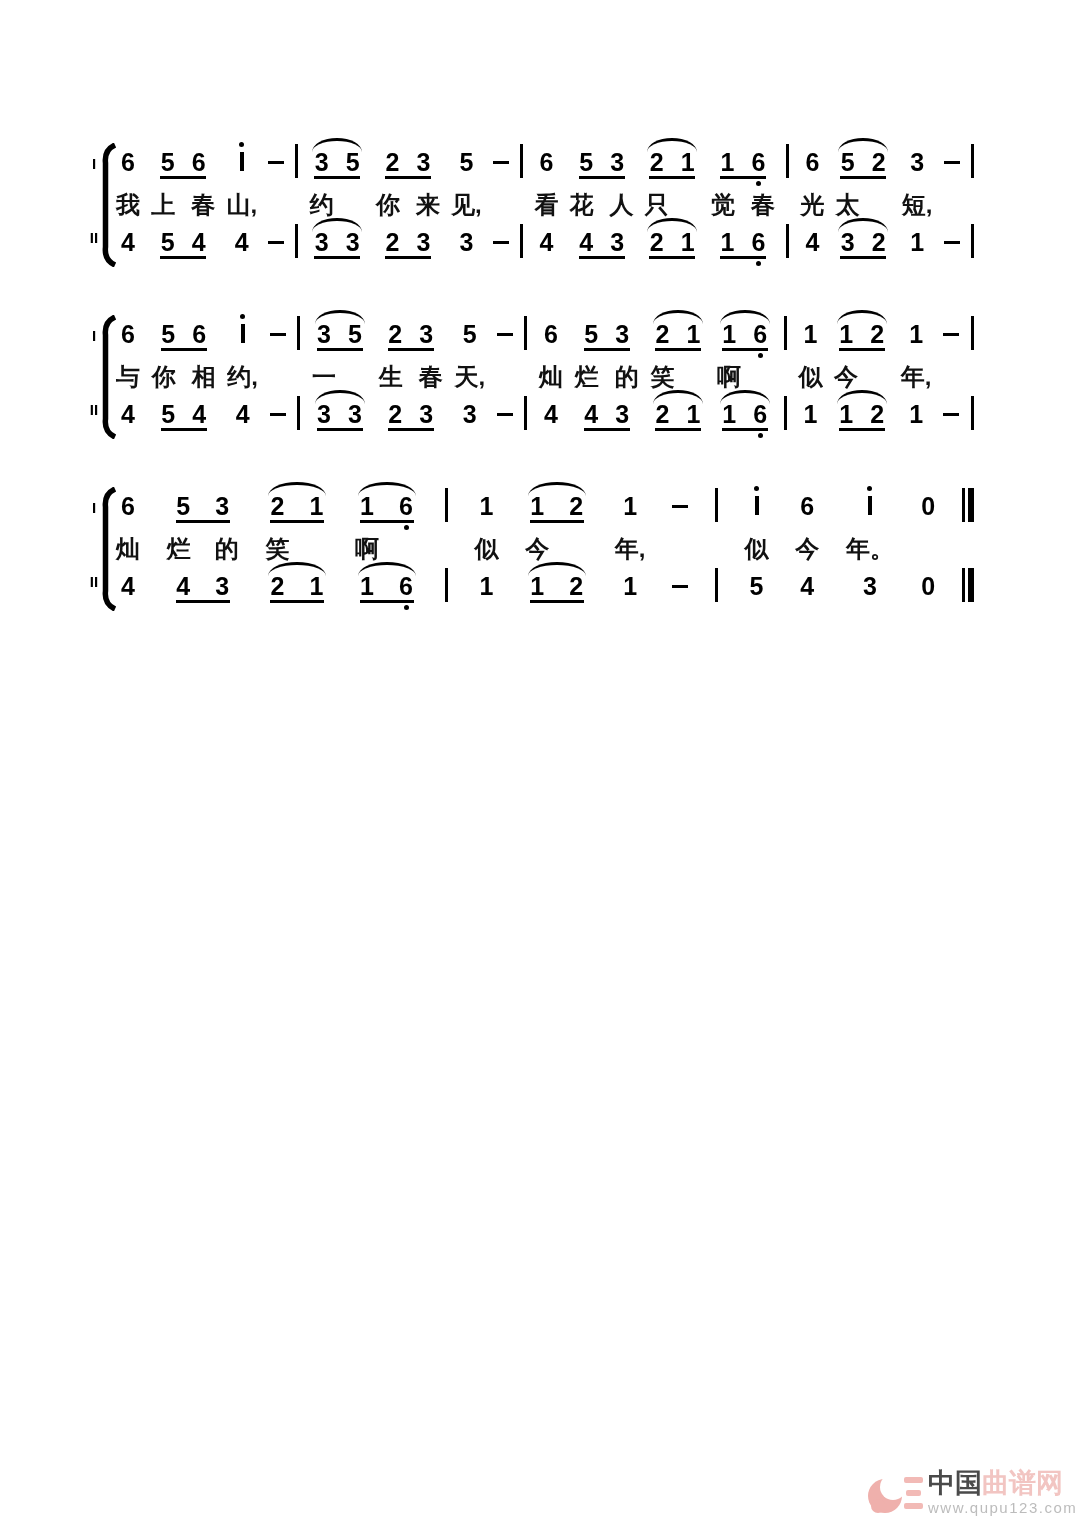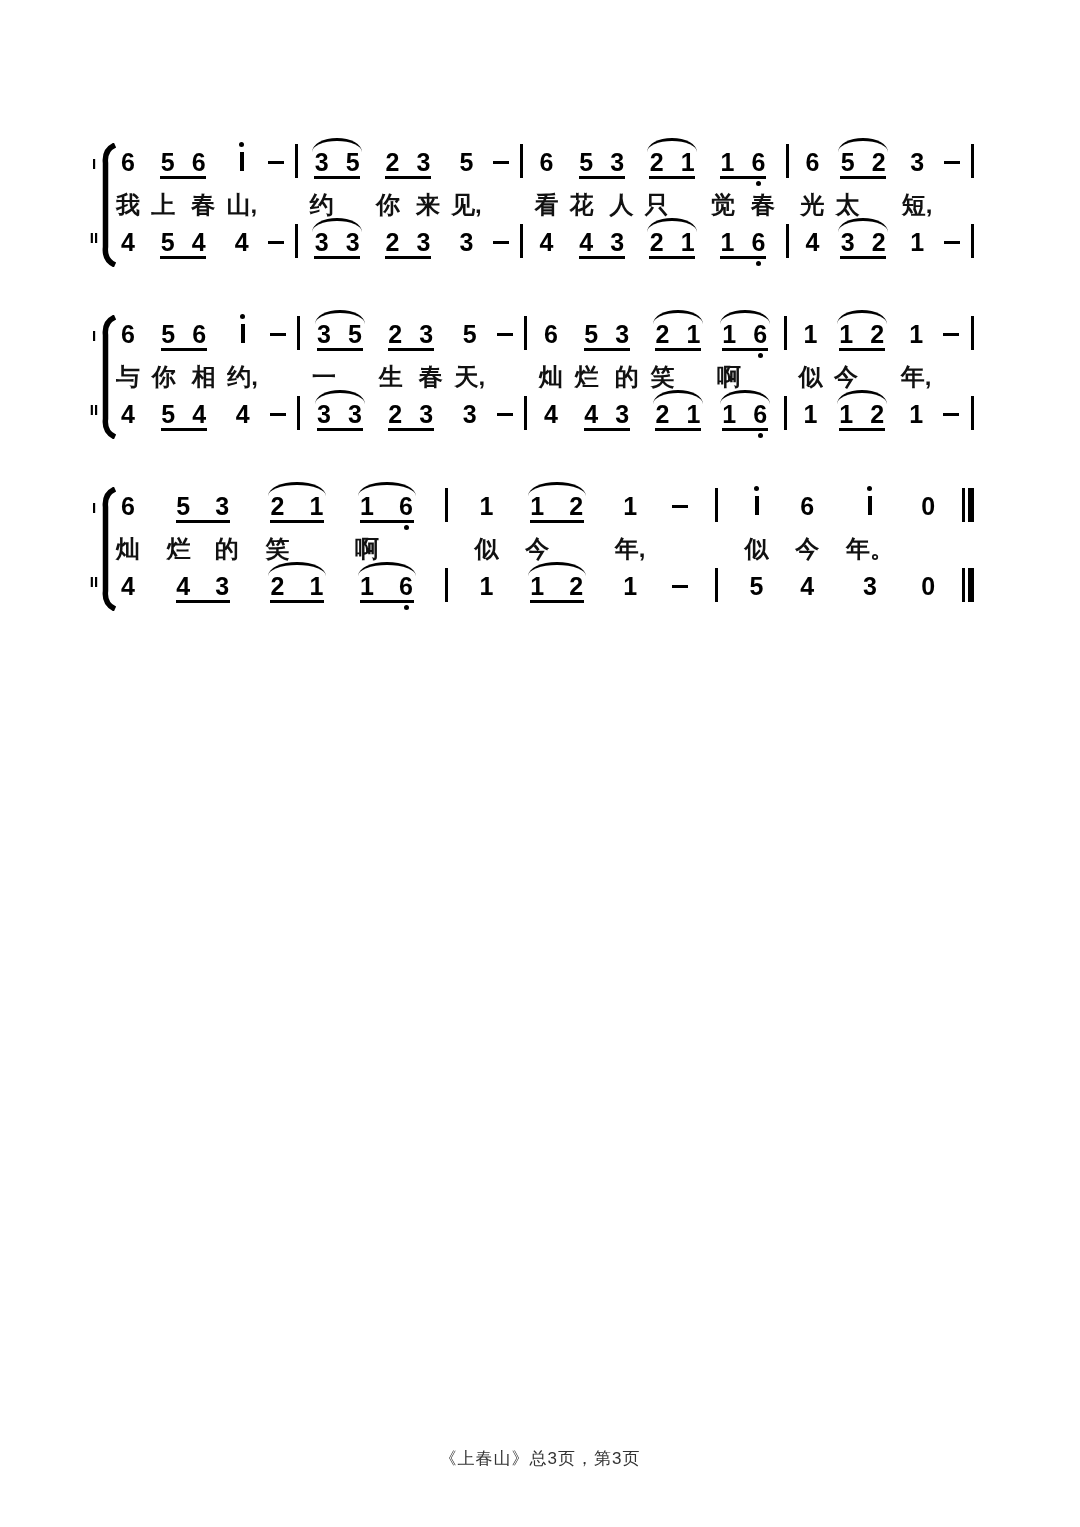--- a/index.html
+++ b/index.html
@@ -1293,15 +1293,28 @@
               <div class="finT">
                 <div class="thin"></div>
                 <div class="thick"></div>
               </div>
             </div>
           </div>
         </div>
       </div>
     </div>
 
-  <div class="footer">《上春山》总3页，第3页</div>
 
+  <div class="wm">
+    <svg width="58" height="54" viewBox="0 0 58 54">
+      <circle cx="19" cy="28" r="17" fill="#efb0ac"></circle>
+      <circle cx="27" cy="19" r="13" fill="#ffffff"></circle>
+      <circle cx="12" cy="38" r="7" fill="#efb0ac"></circle>
+      <rect x="38" y="9" width="19" height="6" rx="2" fill="#f2bab6"></rect>
+      <rect x="40" y="22" width="15" height="6" rx="2" fill="#f2bab6"></rect>
+      <rect x="38" y="35" width="19" height="6" rx="2" fill="#f2bab6"></rect>
+    </svg>
+    <div class="wm-text">
+      <div class="wm-brand"><span class="dark">中国</span><span class="light">曲谱网</span></div>
+      <div class="wm-url">www.qupu123.com</div>
+    </div>
+  </div>
 </div>
 
 </body></html>

